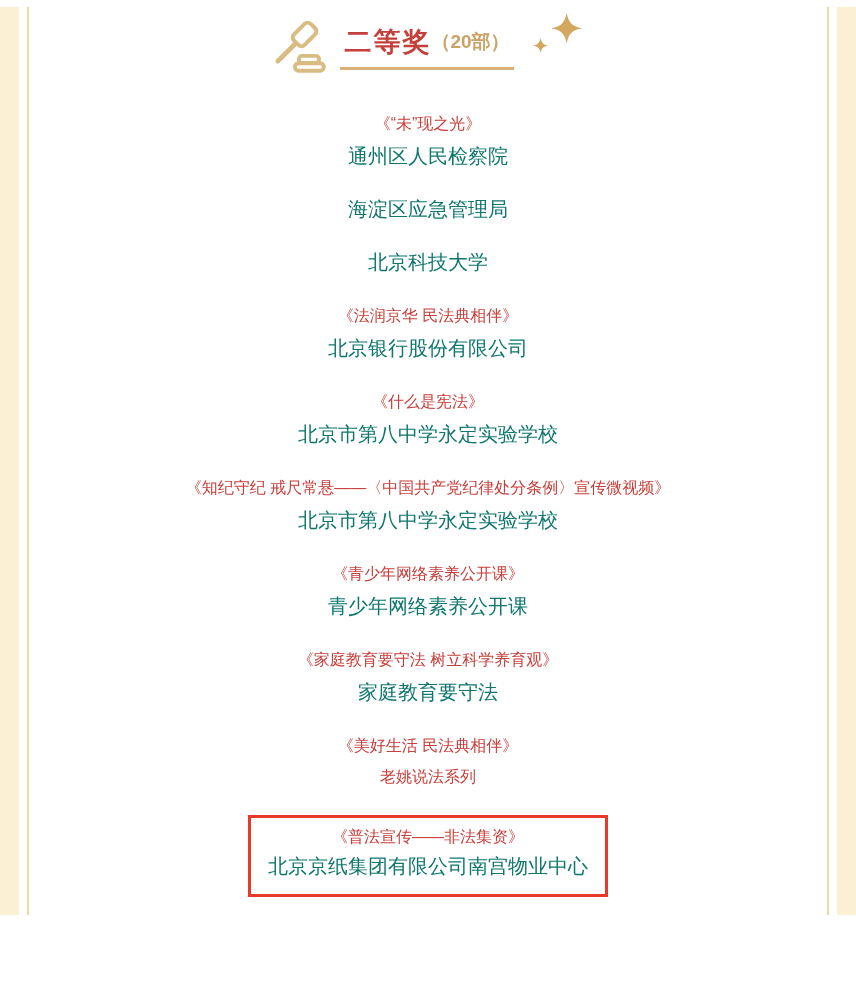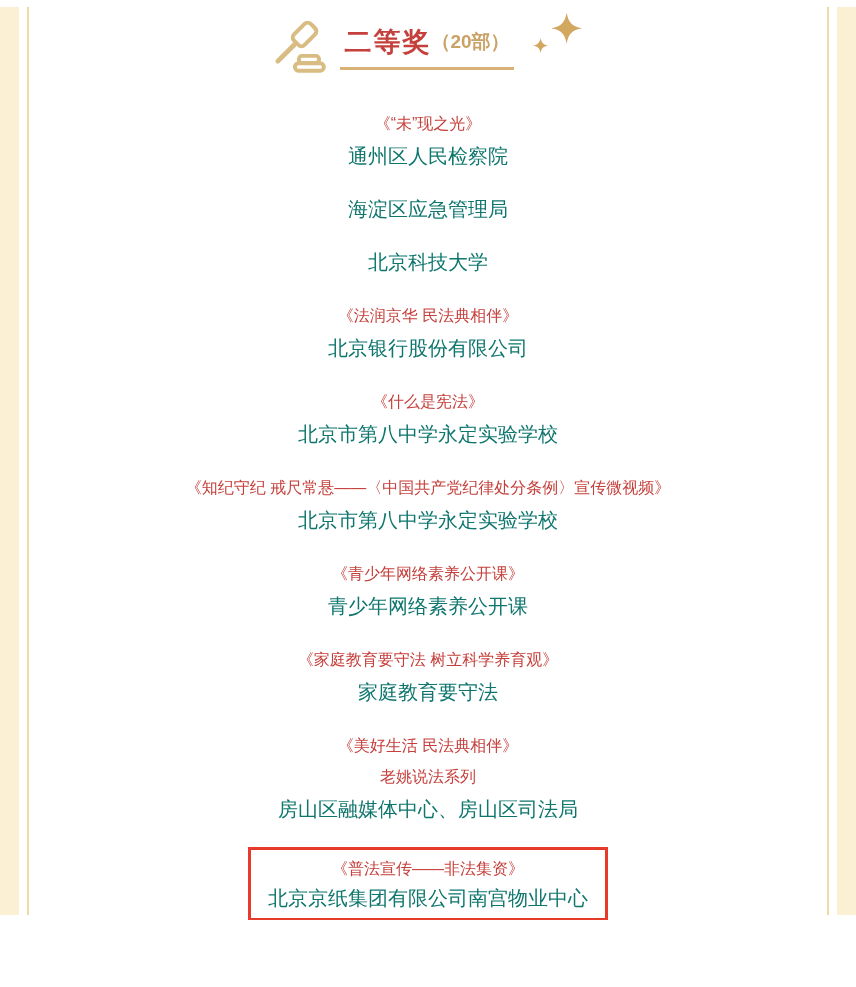--- a/index.html
+++ b/index.html
@@ -86,21 +86,21 @@
   }
   .entry-org {
     font-size: 20px;
     color: #0f766e;
     line-height: 30px;
     margin-top: 2px;
   }
   .entry.boxed {
     display: inline-block;
     border: 3px solid #E83A2B;
-    padding: 4px 17px 6px 17px;
+    padding: 4px 17px 14px 17px;
     margin-bottom: 0;
   }
   .entry.boxed .entry-title { line-height: 30px; }
   .entry.boxed .entry-org   { line-height: 28px; margin-top: 0; }
 </style>
 </head>
 <body>
 
 <div class="page">
 
@@ -153,21 +153,20 @@
     <div class="entry-title">《青少年网络素养公开课》</div>
 
     <div class="entry-org">青少年网络素养公开课</div>
   </div><div class="entry">
     <div class="entry-title">《家庭教育要守法 树立科学养育观》</div>
 
     <div class="entry-org">家庭教育要守法</div>
   </div><div class="entry">
     <div class="entry-title">《美好生活 民法典相伴》</div>
     <div class="entry-subtitle">老姚说法系列</div>
-    <div class="entry-org">房山区融媒体中心、房山区司法局</div>
   </div><div class="entry boxed">
     <div class="entry-title">《普法宣传——非法集资》</div>
     
     <div class="entry-org">北京京纸集团有限公司南宫物业中心</div>
   </div></div>
 
   </div>
 </div>
 
 </body></html>

